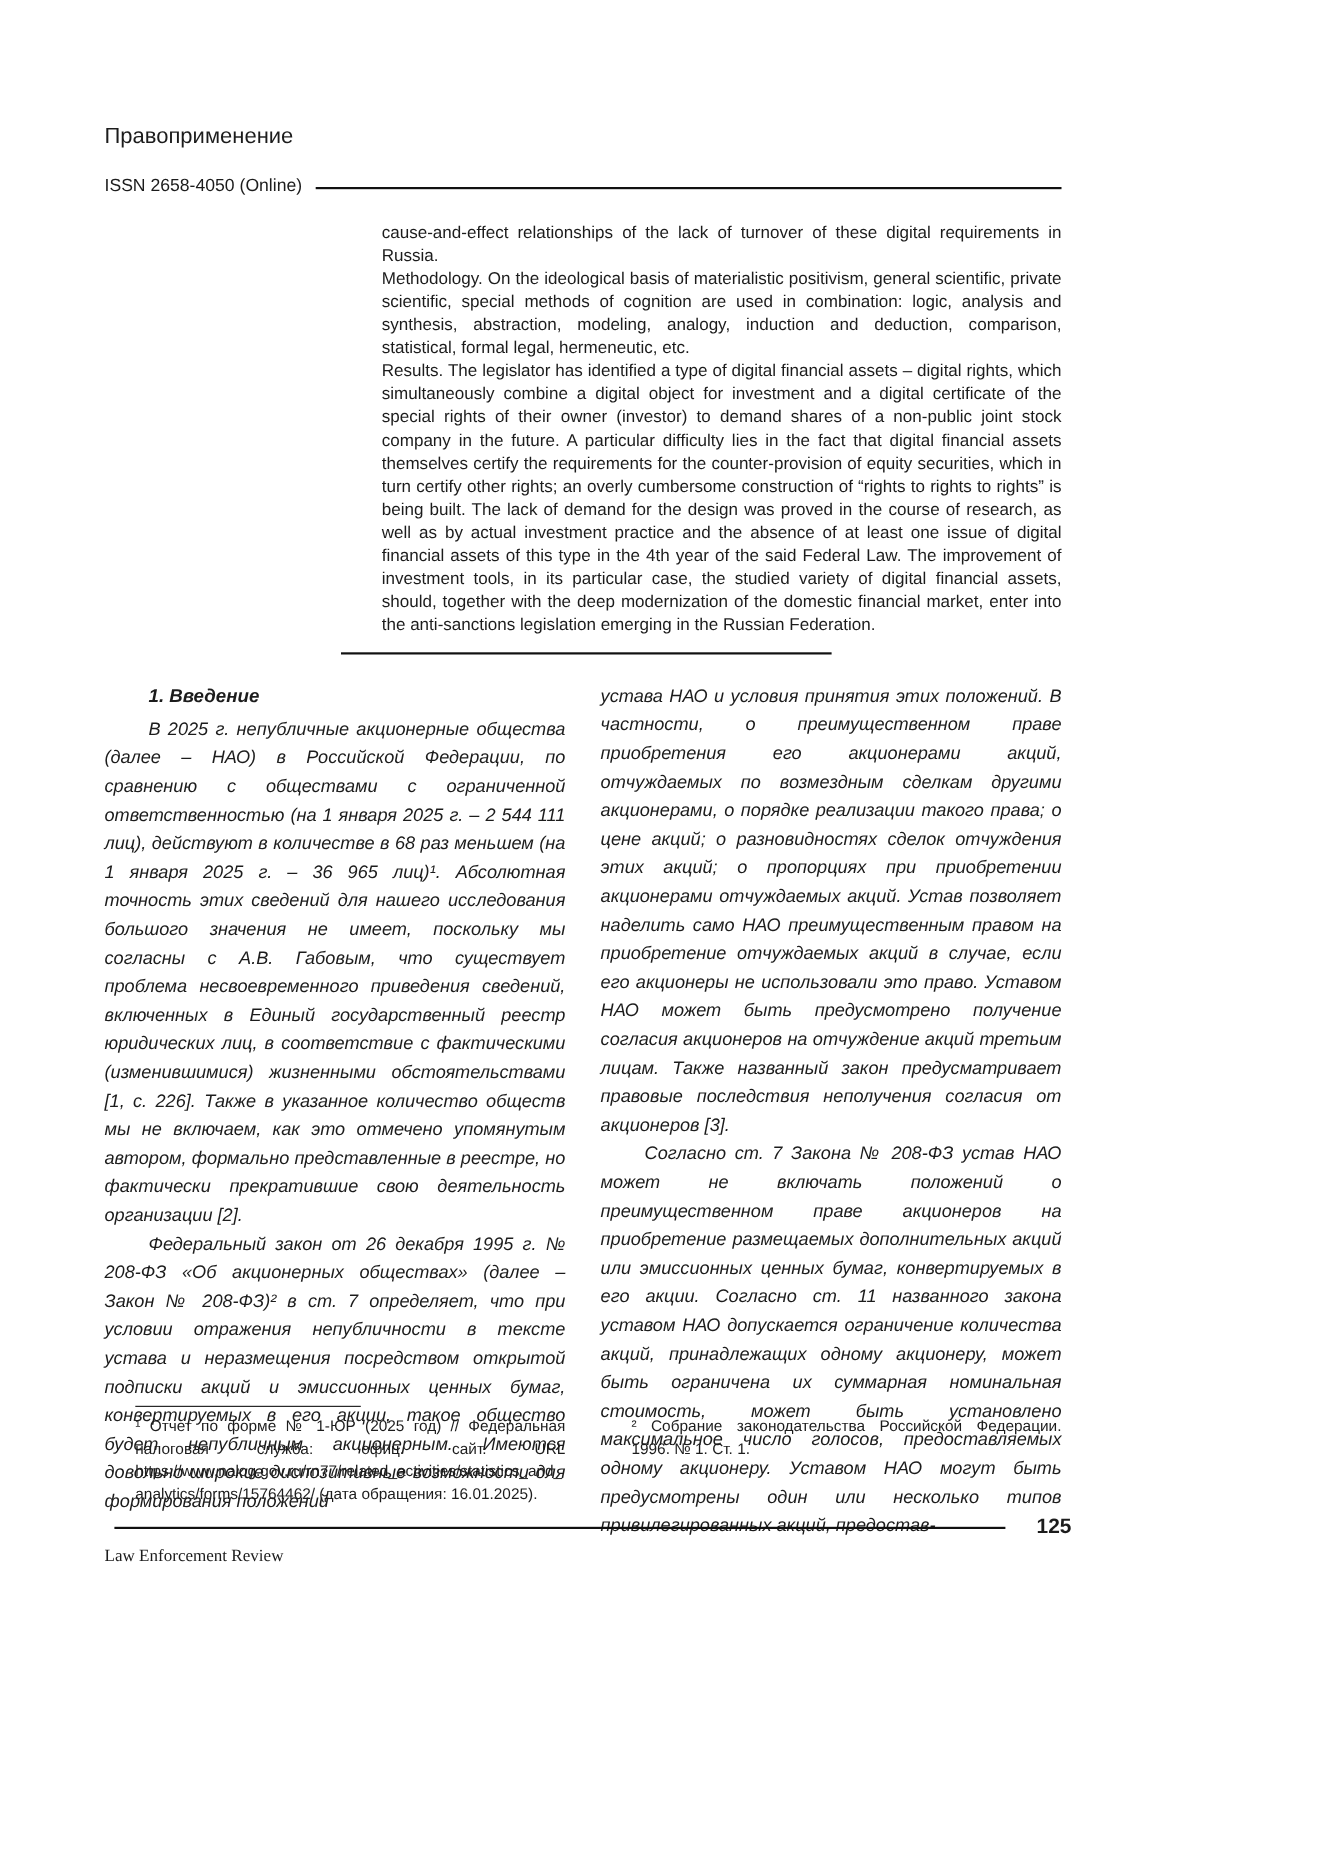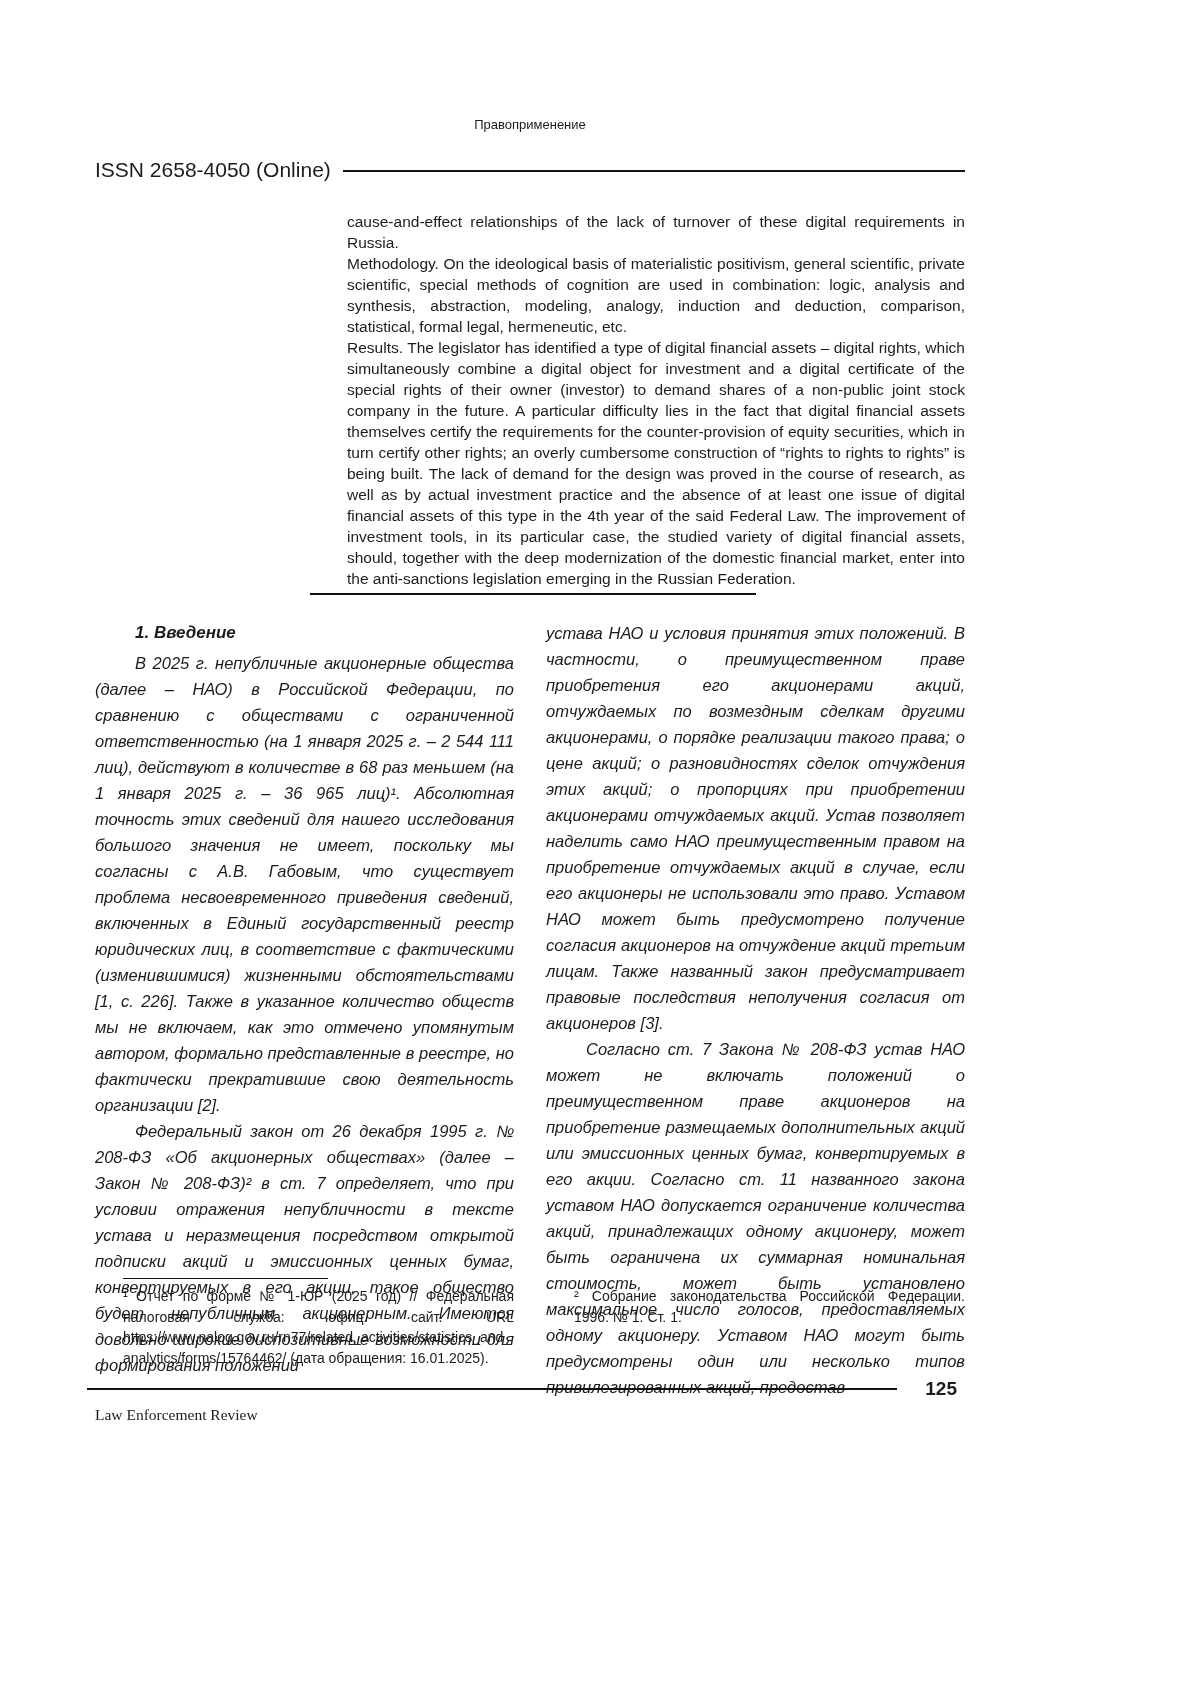--- a/index.html
+++ b/index.html
@@ -14,41 +14,41 @@
     width: 1200px;
     height: 1697px;
     background: #ffffff;
     overflow: hidden;
   }
 
   
   .journal-info {
     position: absolute;
     top: 112px; left: 95px; width: 870px;
-    text-align: center;
-    font-size: 13px;
+    text-align: left;
+    font-size: 20px;
     line-height: 25px;
   }
   .issn-row {
     position: absolute;
     top: 158px; left: 95px; width: 870px;
     display: flex; align-items: center; gap: 12px;
-    font-size: 21px;
+    font-size: 16px;
     height: 24px;
   }
   .issn-row .h-rule {
     flex: 1;
     border-top: 2.5px solid #111;
     margin-top: 2px;
   }
 
   
   .abstract {
     position: absolute;
-    top: 211px; left: 347px; width: 618px;
+    top: 201px; left: 347px; width: 618px;
     font-size: 15.5px;
     line-height: 21px;
     text-align: justify;
     hyphens: auto;
   }
 
   
   .divider {
     position: absolute;
     top: 593px; left: 310px; width: 446px;
@@ -98,21 +98,21 @@
   .fn-rule {
     width: 205px;
     border-top: 1.4px solid #111;
     margin-bottom: 7px;
   }
   .fn-spacer { height: 8.4px; }
 
   
   .bottom-row {
     position: absolute;
-    top: 1376px; left: 87px; width: 870px;
+    top: 1376px; left: 104px; width: 870px;
     display: flex; align-items: center;
     height: 26px;
   }
   .bottom-row .h-rule {
     flex: 1;
     border-top: 2.5px solid #111;
   }
   .page-number {
     font-size: 19px;
     font-weight: bold;

